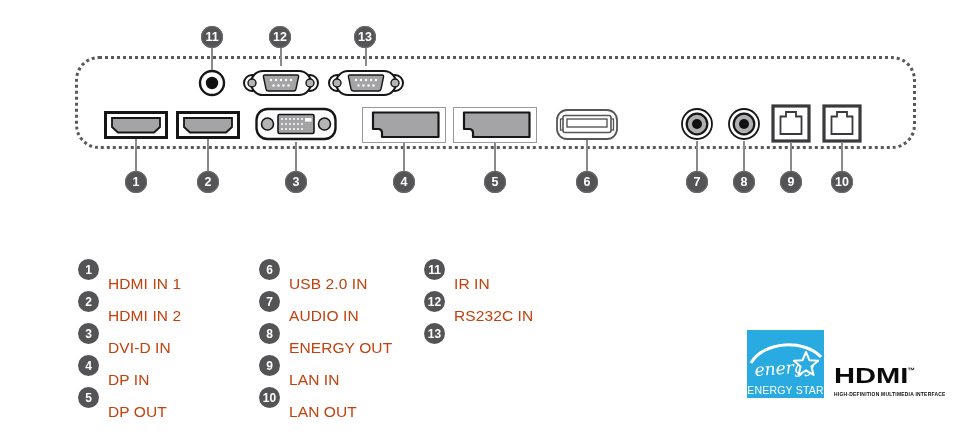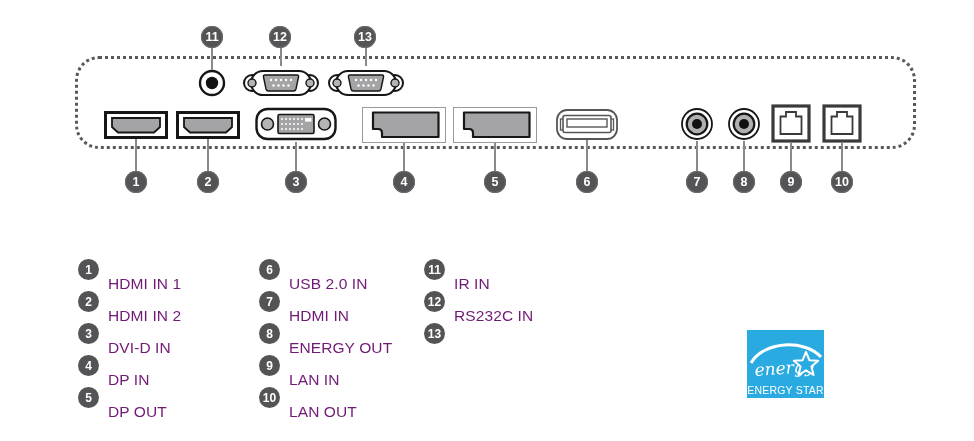--- a/index.html
+++ b/index.html
@@ -24,21 +24,21 @@
     box-shadow:inset 0 0 0 1px #6a6a6c;
   }
   
   .legend-col{position:absolute;display:flex;flex-direction:column;gap:11px;}
   .legend-row{display:flex;align-items:center;gap:9px;height:21px;}
   .legend-badge{
     width:21px;height:21px;border-radius:50%;background:#545456;color:#fff;
     font-size:12px;font-weight:bold;display:flex;align-items:center;justify-content:center;
     flex:0 0 21px;
   }
-  .legend-label{font-size:15.5px;color:#701a75;letter-spacing:0.1px;white-space:nowrap;margin-top:28px;}
+  .legend-label{font-size:15.5px;color:#c2410c;letter-spacing:0.1px;white-space:nowrap;margin-top:28px;}
   
   .energy-star{position:absolute;left:747px;top:330px;}
   .hdmi-logo{position:absolute;left:834px;top:367px;width:110px;color:#0a0a0a;}
   .hdmi-word-row{display:flex;align-items:flex-start;height:24px;}
   .hdmi-wordmark{
     font-size:28px;font-weight:bold;line-height:22px;letter-spacing:0px;
     display:inline-block;transform:scale(1.04,0.82);transform-origin:left top;
   }
   .hdmi-tm{font-size:7.5px;font-weight:bold;line-height:8px;margin-left:2px;}
   .hdmi-tagline{font-size:4.9px;font-weight:bold;letter-spacing:0.26px;margin-top:1px;white-space:nowrap;}
@@ -224,21 +224,21 @@
     </div>
   </div>
 
   <div class="legend-col" style="left:259px;top:259px">
     <div class="legend-row">
       <span class="legend-badge">6</span>
       <span class="legend-label">USB 2.0 IN</span>
     </div>
     <div class="legend-row">
       <span class="legend-badge">7</span>
-      <span class="legend-label">HDMI IN</span>
+      <span class="legend-label">AUDIO IN</span>
     </div>
     <div class="legend-row">
       <span class="legend-badge">8</span>
       <span class="legend-label">ENERGY OUT</span>
     </div>
     <div class="legend-row">
       <span class="legend-badge">9</span>
       <span class="legend-label">LAN IN</span>
     </div>
     <div class="legend-row">
@@ -262,14 +262,21 @@
   </div>
 
   <svg class="energy-star" width="77" height="68" viewBox="0 0 77 68">
     <rect x="0" y="0" width="77" height="68" fill="#29abe2"></rect>
     <path d="M4,33 C 17,11 57,9 74,27" stroke="#fff" stroke-width="3" fill="none"></path>
     <text x="8" y="46" fill="#fff" font-family="DejaVu Serif, serif" font-style="italic" font-size="17" transform="rotate(-4 8 46)">energy</text>
     <path d="M59,22 L62.4,30.2 L71.2,30.8 L64.4,36.4 L66.6,45 L59,40.3 L51.4,45 L53.6,36.4 L46.8,30.8 L55.6,30.2 Z" fill="#29abe2" stroke="#fff" stroke-width="2" stroke-linejoin="round"></path>
     <text x="38.5" y="63.5" fill="#fff" font-family="Liberation Sans, sans-serif" font-size="10.5" text-anchor="middle" letter-spacing="0.2">ENERGY STAR</text>
   </svg>
 
+  <div class="hdmi-logo">
+    <div class="hdmi-word-row">
+      <span class="hdmi-wordmark">HDMI</span>
+      <span class="hdmi-tm">™</span>
+    </div>
+    <div class="hdmi-tagline">HIGH-DEFINITION MULTIMEDIA INTERFACE</div>
+  </div>
 
 </div>
 
 </body></html>

